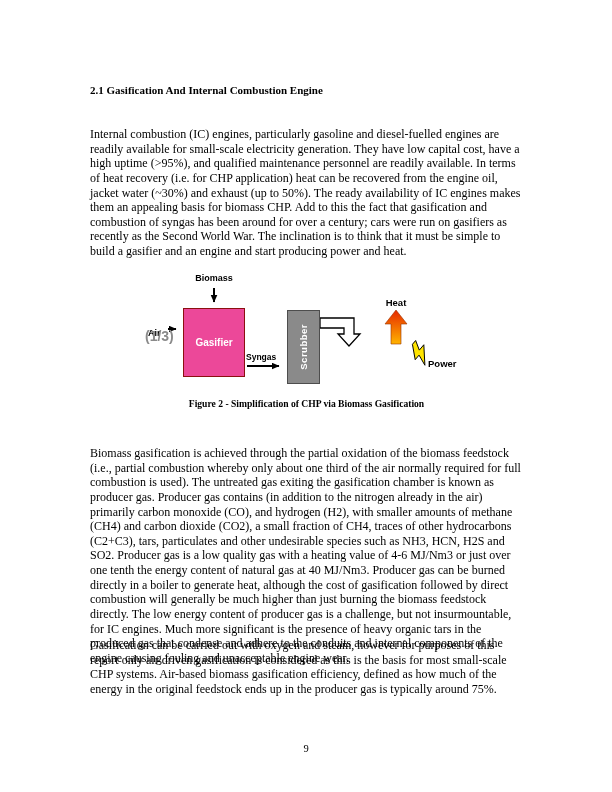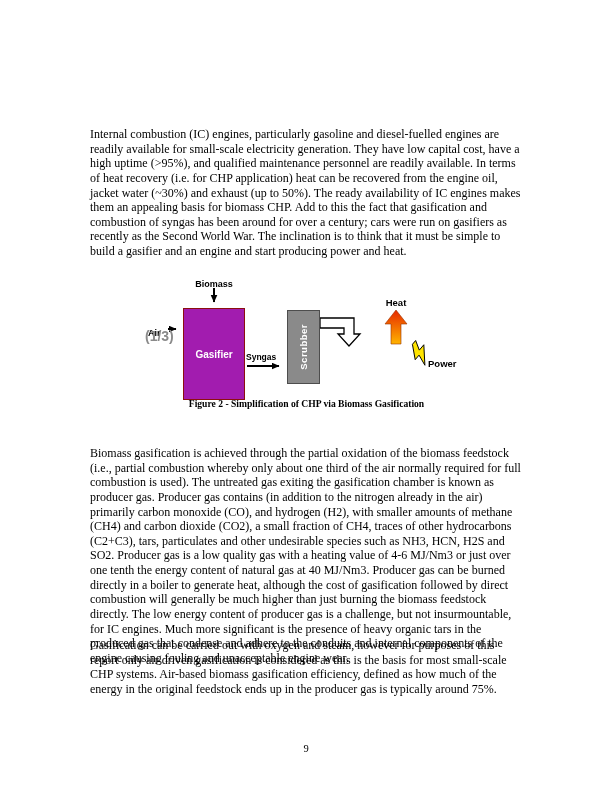--- a/index.html
+++ b/index.html
@@ -52,22 +52,22 @@
     font-family: "Liberation Sans", sans-serif;
   }
   .diagram svg { position: absolute; left: 0; top: 0; }
   .box {
     position: absolute;
     display: flex; align-items: center; justify-content: center;
     color: #ffffff; font-weight: bold; text-align: center;
     box-sizing: border-box;
   }
   .gasifier {
-    left: 93px; top: 36px; width: 62px; height: 92px;
-    background: #a21caf; border: 1px solid #8c0f0f;
+    left: 93px; top: 36px; width: 62px; height: 69px;
+    background: #ec4899; border: 1px solid #8c0f0f;
     font-size: 10px;
   }
   .scrubber {
     left: 197px; top: 38px; width: 33px; height: 74px;
     background: #8a8a8a; border: 1px solid #4d4d4d;
     font-size: 9.5px;
   }
   .scrubber .vert {
     writing-mode: vertical-rl;
     transform: rotate(180deg);
@@ -78,32 +78,33 @@
     background: #2fae3e; border: 1px solid #156c22;
     font-size: 8.5px; line-height: 1.15; padding: 0 5px;
   }
   .lbl {
     position: absolute;
     font-weight: bold;
     font-size: 9px;
     color: #000000;
     white-space: nowrap;
   }
-  .lbl-biomass { left: 94px; top: 7px;  width: 60px; text-align: center; }
+  .lbl-biomass { left: 94px; top: 1px;  width: 60px; text-align: center; }
   .lbl-air     { left: 58px; top: 44px; margin-top: 12px; }
   .lbl-airfrac { left: 55px; top: 56px; color: #8a8a8a; font-size: 14px; }
   .lbl-syngas  { left: 156px; top: 80px; font-size: 8.5px; }
   .lbl-heat    { left: 285px; top: 25px; width: 42px; text-align: center; font-size: 9.5px; }
   .lbl-power   { left: 338px; top: 86px; font-size: 9.5px; }
 </style>
 </head>
 <body>
 
 <div class="page">
 
+  <h1 class="heading">2.1 Gasification And Internal Combustion Engine</h1>
 
   <p class="para p1">Internal combustion (IC) engines, particularly gasoline and diesel-fuelled engines are readily available for small-scale electricity generation. They have low capital cost, have a high uptime (&gt;95%), and qualified maintenance personnel are readily available. In terms of heat recovery (i.e. for CHP application) heat can be recovered from the engine oil, jacket water (~30%) and exhaust (up to 50%). The ready availability of IC engines makes them an appealing basis for biomass CHP. Add to this the fact that gasification and combustion of syngas has been around for over a century; cars were run on gasifiers as recently as the Second World War. The inclination is to think that it must be simple to build a gasifier and an engine and start producing power and heat.</p>
 
   <div class="diagram">
     <svg width="432" height="128" viewBox="0 0 432 128">
       <defs>
         <marker id="ah" markerUnits="userSpaceOnUse" markerWidth="9" markerHeight="8" refX="7.5" refY="3.5" orient="auto">
           <path d="M0,0 L8,3.5 L0,7 Z" fill="#000000"></path>
         </marker>
         <linearGradient id="heatGrad" x1="0" y1="1" x2="0" y2="0">

